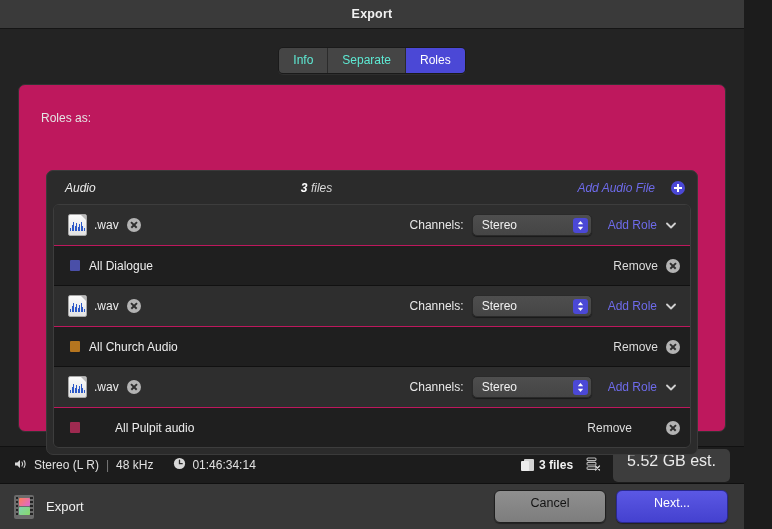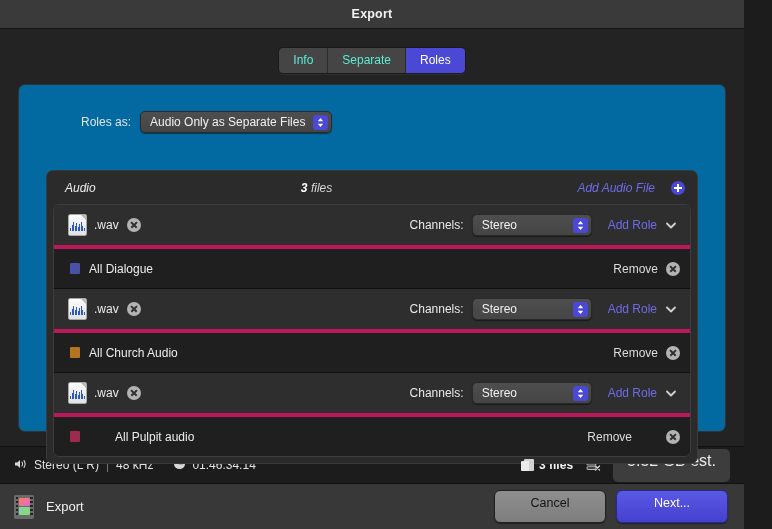--- a/index.html
+++ b/index.html
@@ -77,25 +77,24 @@
     background: #4b48d6;
     color: #ffffff;
   }
 
   .panel {
     position: absolute;
     left: 18px;
     right: 18px;
     top: 55px;
     bottom: 14px;
-    background: #0369a1;
+    background: #be185d;
     border: 1px solid #333333;
     border-radius: 7px;
     box-sizing: border-box;
-    padding-left: 40px;
   }
 
   .roles-as-row {
     display: flex;
     align-items: center;
     padding: 26px 0 0 22px;
   }
   .roles-as-label {
     font-size: 12px;
     color: #e4e4e4;
@@ -201,21 +200,21 @@
     overflow: hidden;
     background: #262626;
   }
 
   .file-row {
     display: flex;
     align-items: center;
     height: 40px;
     padding: 0 10px 0 14px;
     background: #2e2e2e;
-    border-bottom: 4px solid #be185d;
+    border-bottom: 1px solid #be185d;
   }
   .wav-icon {
     width: 17px; height: 20px;
     background: linear-gradient(#fbfbfb, #e2e2e2);
     border: 1px solid #a8a8a8;
     border-radius: 2px;
     position: relative;
     flex: none;
     margin-right: 7px;
     overflow: hidden;
@@ -454,29 +453,20 @@
         <div class="seg-item">Info</div>
         <div class="seg-item">Separate</div>
         <div class="seg-item active">Roles</div>
       </div>
     </div>
 
     <div class="panel">
 
       <div class="roles-as-row">
         <span class="roles-as-label">Roles as:</span>
-        <div class="popup popup-wide">
-          <span class="popup-label">Audio Only as Separate Files</span>
-          <span class="popup-arrows">
-            <svg width="9" height="11" viewBox="0 0 9 11">
-              <path d="M4.5 1 L7.2 4.2 L1.8 4.2 Z" fill="#ffffff"></path>
-              <path d="M4.5 10 L1.8 6.8 L7.2 6.8 Z" fill="#ffffff"></path>
-            </svg>
-          </span>
-        </div>
       </div>
 
       <div class="audio-box">
 
         <div class="audio-head">
           <span class="audio-head-title">Audio</span>
           <span class="audio-head-count"><b>3</b><span> files</span></span>
           <span class="add-audio">
             <span>Add Audio File</span>
             <span class="plus-circle"></span>

